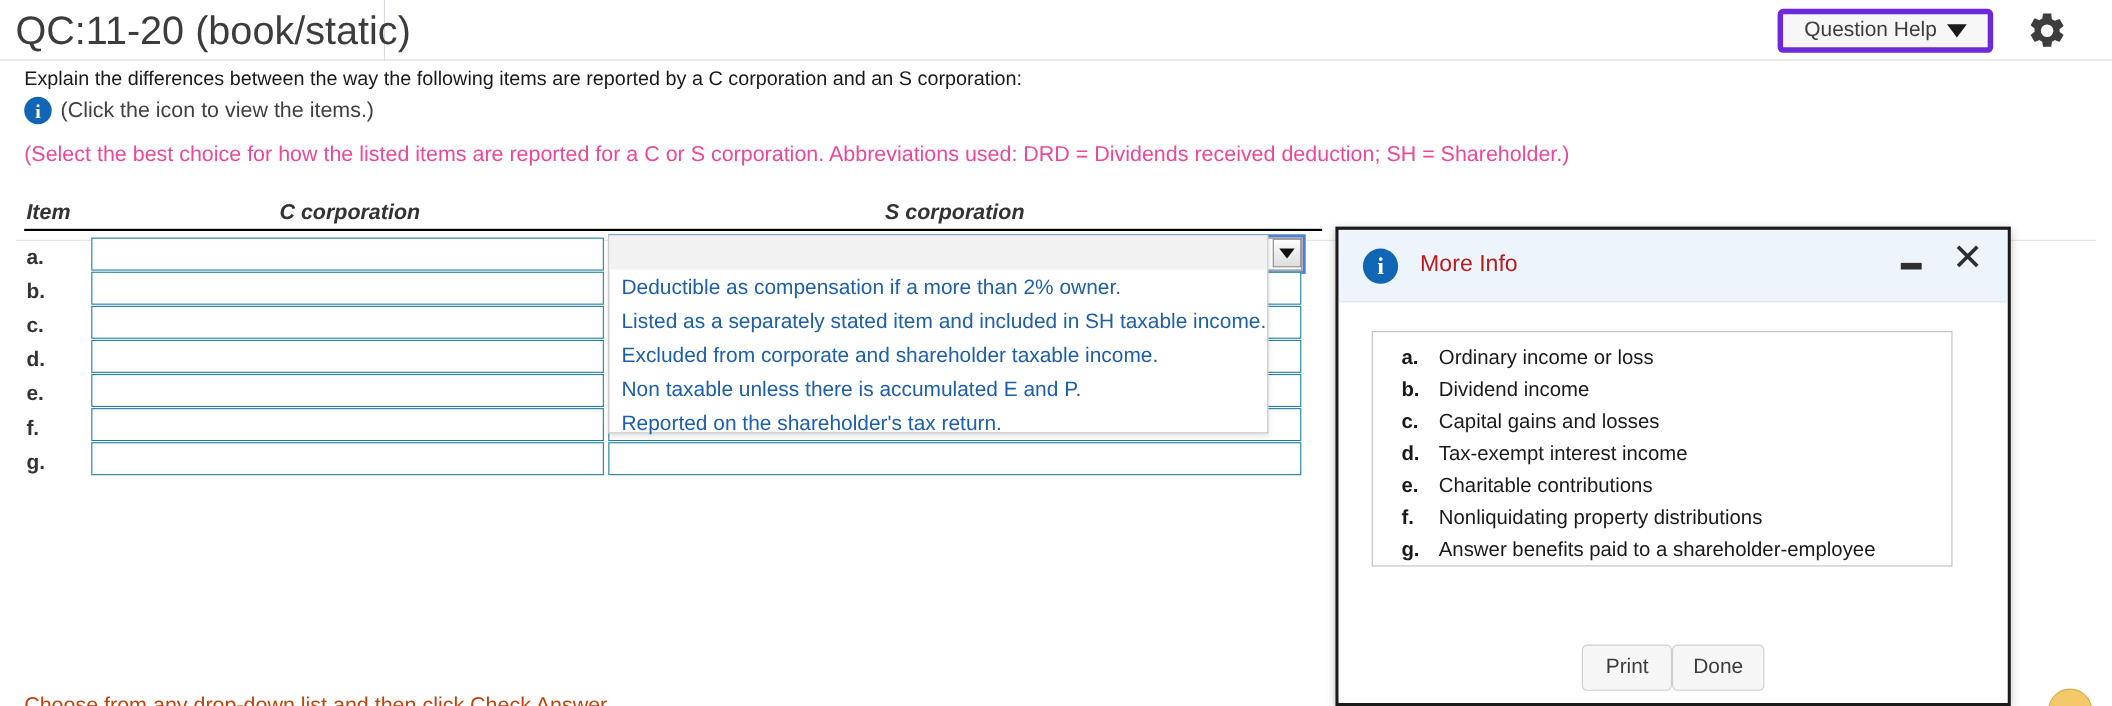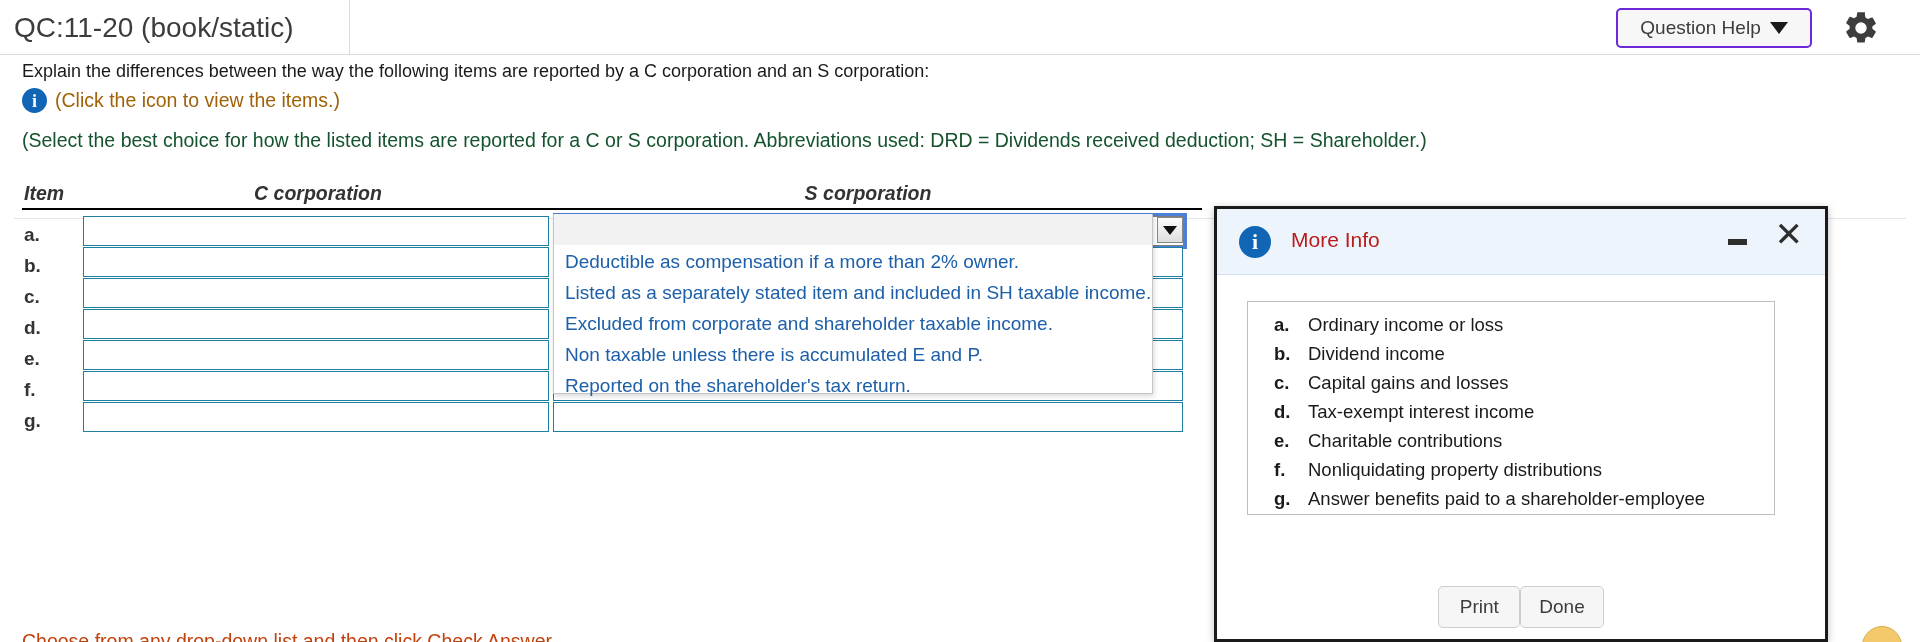--- a/index.html
+++ b/index.html
@@ -17,28 +17,28 @@
     position: absolute; left: 0; top: 0; width: 1920px; height: 55px;
     background: #ffffff;
     border-bottom: 1px solid #d7dae0;
   }
   .header-tab {
     position: absolute; left: 0; top: 0; width: 350px; height: 55px;
     border-right: 1px solid #d7dae0;
     display: flex; align-items: center;
   }
   .header-title {
-    font-size: 28px; color: #3c3c3c; padding-left: 14px;
+    font-size: 36px; color: #3c3c3c; padding-left: 14px;
     font-family: "Liberation Sans", sans-serif;
     white-space: nowrap;
   }
   .qhelp-btn {
     position: absolute; right: 108px; top: 8px;
     height: 40px; min-width: 196px;
-    border: 2px solid #6d28d9; border-radius: 5px;
+    border: 5px solid #6d28d9; border-radius: 5px;
     background: #f7f7f8;
     display: flex; align-items: center; justify-content: center; gap: 9px;
     padding: 0 16px;
     cursor: pointer;
   }
   .qhelp-label { font-size: 19px; color: #3c3c3c; white-space: nowrap; }
   .caret-down {
     width: 0; height: 0;
     border-left: 9px solid transparent;
     border-right: 9px solid transparent;
@@ -58,24 +58,24 @@
   }
   .info-circle {
     width: 25px; height: 25px; border-radius: 50%;
     background: #1066b5; color: #fff;
     display: flex; align-items: center; justify-content: center;
     font-family: "Liberation Serif", serif;
     font-weight: bold; font-size: 18px; line-height: 1;
     cursor: pointer;
     flex: none;
   }
-  .q-iconlabel { font-size: 19.5px; color: #a16207; white-space: nowrap; }
+  .q-iconlabel { font-size: 19.5px; color: #404040; white-space: nowrap; }
   .q-line3 {
     position: absolute; left: 22px; top: 74px;
-    font-size: 19.5px; color: #14532d; white-space: nowrap;
+    font-size: 19.5px; color: #ec4899; white-space: nowrap;
   }
   .hrule {
     position: absolute; left: 14px; top: 163px; width: 1892px;
     border-top: 1px solid #e3e5e9;
   }
 
   
   .table-area { position: absolute; left: 0; top: 176px; width: 1920px; }
   .col-item   { position: absolute; left: 24px;  width: 60px;  text-align: left; }
   .col-c      { position: absolute; left: 83px;  width: 470px; text-align: center; }

